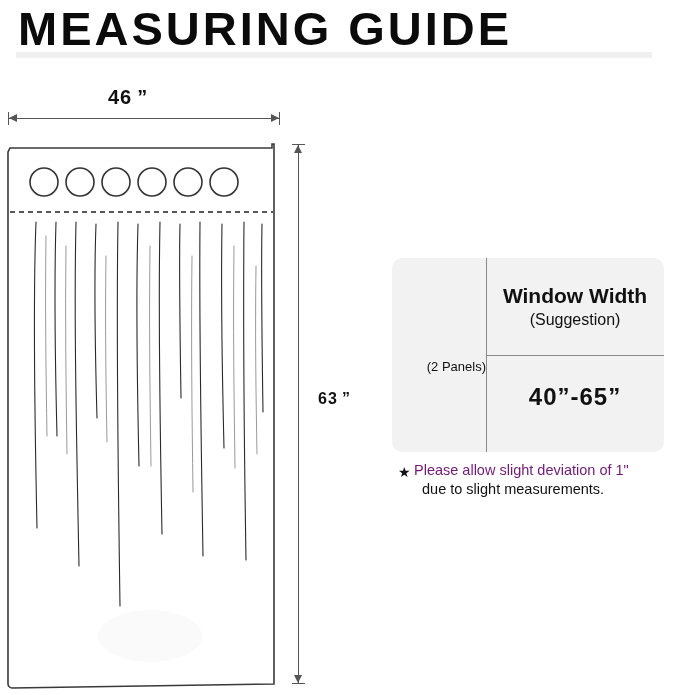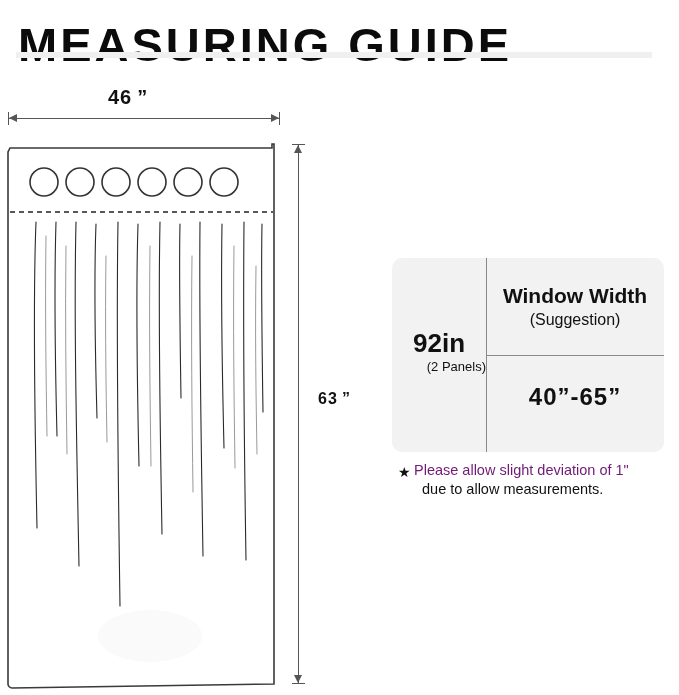--- a/index.html
+++ b/index.html
@@ -23,21 +23,20 @@
     left: 18px;
     top: 2px;
     width: 640px;
     height: 54px;
     font-size: 47px;
     font-weight: 700;
     letter-spacing: 3px;
     line-height: 54px;
     white-space: nowrap;
     color: #0b0b0b;
-    margin-top: 16px;
   }
   #title-underline {
     position: absolute;
     left: 16px;
     top: 52px;
     width: 636px;
     height: 6px;
     background: #f0f0f0;
   }
 
@@ -313,24 +312,23 @@
       <path d="M256,130 C255,200 256,260 257,318"></path>
     </g>
 
     <ellipse cx="150" cy="500" rx="52" ry="26" fill="#fafafa"></ellipse>
   </svg>
 </div>
 
 <div id="info-box">
   <div class="vline"></div>
   <div class="hline"></div>
-  <div id="panel-size">92in</div>
   <div id="panel-count">(2 Panels)</div>
   <div id="window-width-title">Window Width</div>
   <div id="window-width-sub">(Suggestion)</div>
   <div id="window-width-range">40”-65”</div>
 </div>
 
 <div id="note">
   <span class="star">★</span>
   <span class="line1">Please allow slight deviation of 1"</span>
-  <span class="line2">due to allow measurements.</span>
+  <span class="line2">due to slight measurements.</span>
 </div>
 
 </body></html>

